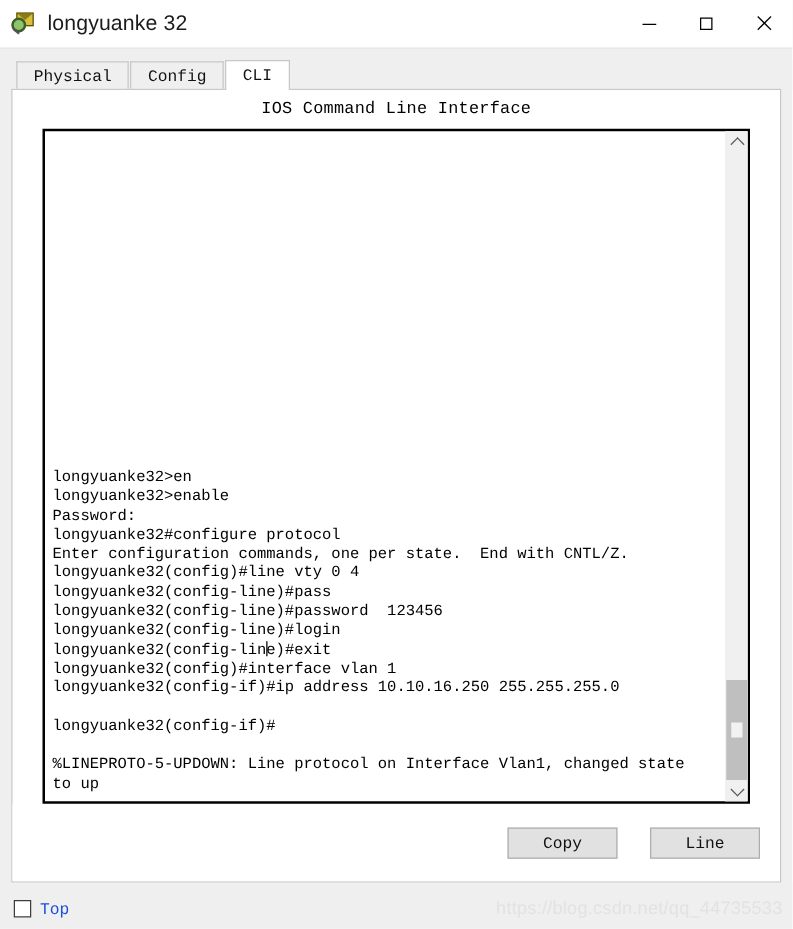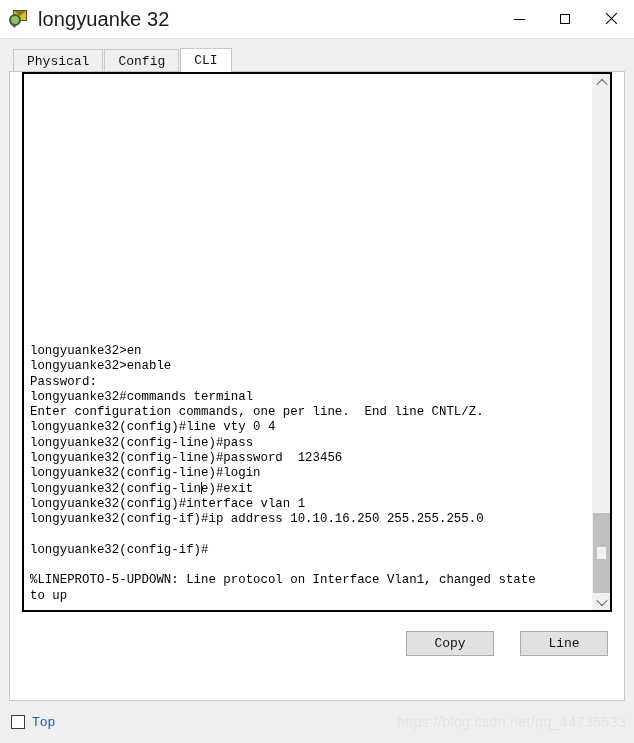--- a/index.html
+++ b/index.html
@@ -68,21 +68,21 @@
     box-sizing: border-box;
   }
   .app-icon .handle {
     position: absolute;
     left: 1px; top: 15px;
     width: 6px; height: 2px;
     background: #555;
     transform: rotate(40deg);
   }
   .title-text {
-    font-size: 20px;
+    font-size: 17px;
     color: #1b1b1b;
     letter-spacing: 0.1px;
     flex: 1 1 auto;
     white-space: nowrap;
     overflow: hidden;
   }
   .winbtns {
     display: flex;
     height: 38px;
     flex: 0 0 auto;
@@ -179,21 +179,21 @@
     font-family: "Liberation Mono", monospace;
     font-size: 13.5px;
     color: #000;
     padding-top: 8px;
     padding-bottom: 8px;
     letter-spacing: 0.2px;
   }
 
   
   .term-wrap {
-    margin: 0 12px;
+    margin: 0 24px;
     border: 2px solid #000000;
     background: #ffffff;
     height: 540px;
     box-sizing: border-box;
     display: flex;
     position: relative;
   }
   .term {
     flex: 1 1 auto;
     overflow: hidden;
@@ -362,29 +362,30 @@
     </div>
   </div>
 
   <div class="tabstrip">
     <div class="tab">Physical</div>
     <div class="tab">Config</div>
     <div class="tab active">CLI</div>
   </div>
 
   <div class="panel">
+    <div class="panel-title">IOS Command Line Interface</div>
 
     <div class="term-wrap">
       <div class="term">
         <div class="term-inner" id="term-inner">
             <div class="term-line">longyuanke32&gt;en</div>
             <div class="term-line">longyuanke32&gt;enable</div>
             <div class="term-line">Password:</div>
-            <div class="term-line">longyuanke32#commands terminal</div>
-            <div class="term-line">Enter configuration commands, one per line.  End line CNTL/Z.</div>
+            <div class="term-line">longyuanke32#configure protocol</div>
+            <div class="term-line">Enter configuration commands, one per state.  End with CNTL/Z.</div>
             <div class="term-line">longyuanke32(config)#line vty 0 4</div>
             <div class="term-line">longyuanke32(config-line)#pass</div>
             <div class="term-line">longyuanke32(config-line)#password  123456</div>
             <div class="term-line">longyuanke32(config-line)#login</div>
             <div class="term-line">longyuanke32(config-lin<span class="caret"></span>e)#exit</div>
             <div class="term-line">longyuanke32(config)#interface vlan 1</div>
             <div class="term-line">longyuanke32(config-if)#ip address 10.10.16.250 255.255.255.0</div>
             <div class="term-line">&nbsp;</div>
             <div class="term-line">longyuanke32(config-if)#</div>
             <div class="term-line">&nbsp;</div>

